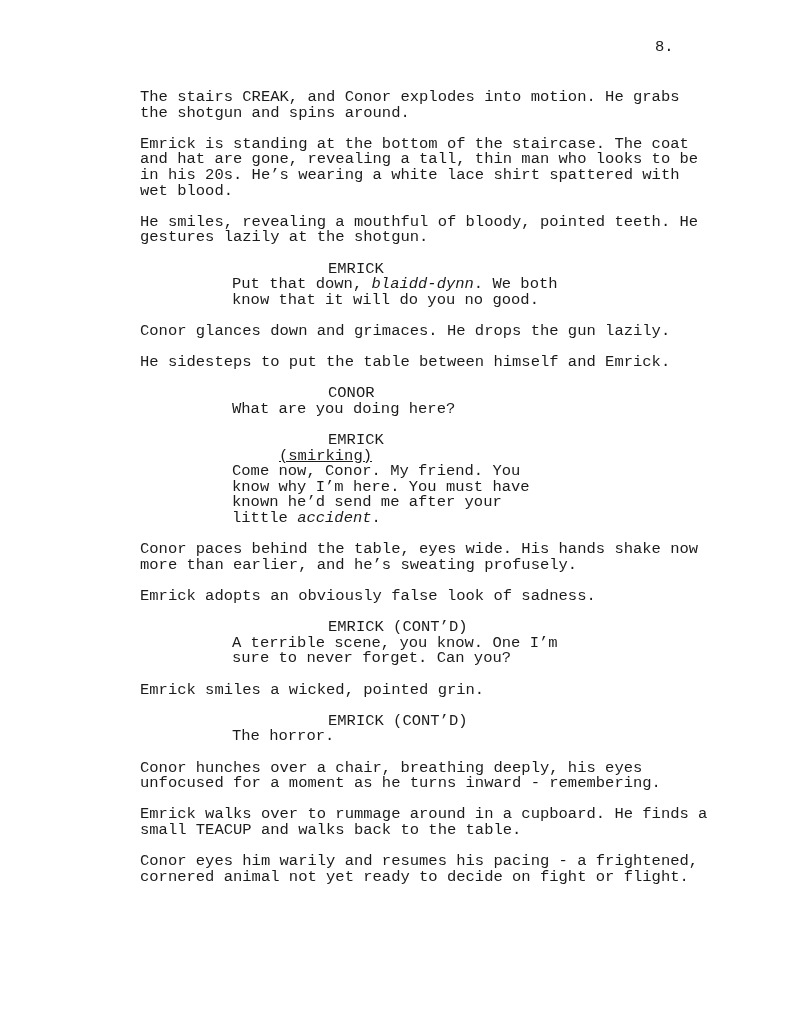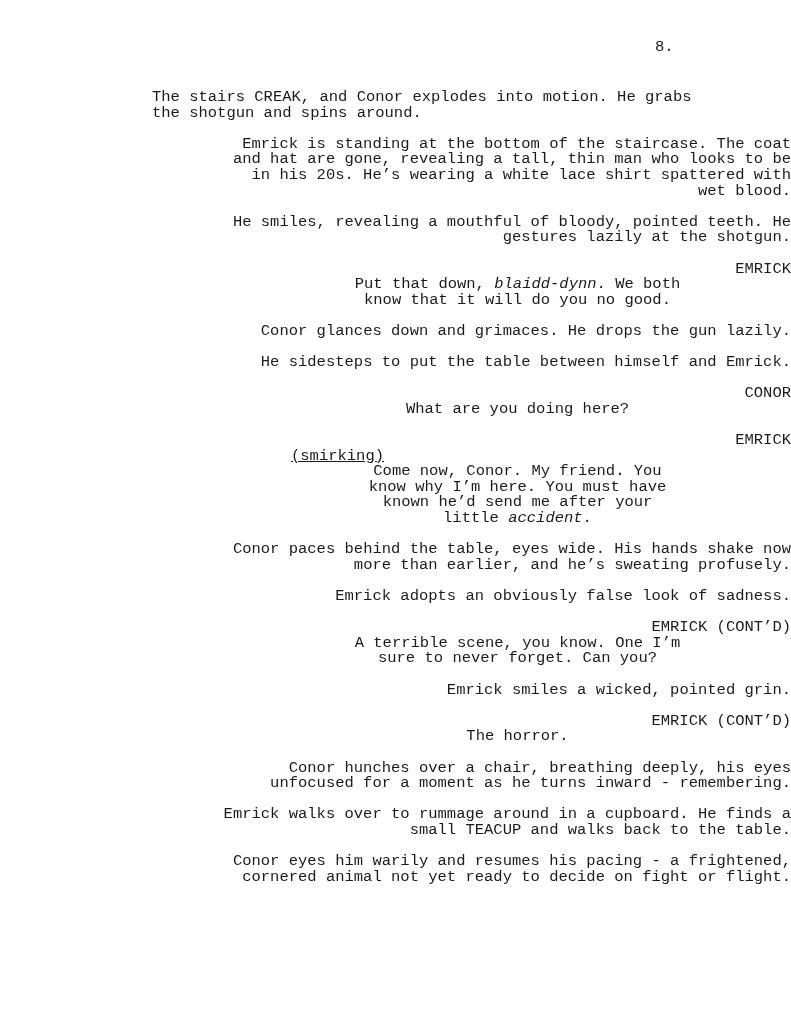--- a/index.html
+++ b/index.html
@@ -23,27 +23,26 @@
     top: 40px;
     left: 655px;
     white-space: pre;
   }
   .content {
     position: absolute;
     top: 90px;
     left: 0;
     right: 0;
     white-space: pre;
-    margin-left: 12px;
   }
   .el { margin: 0; }
-  .el.gap { margin-top: 15.6px; text-align: right; }
+  .el.gap { margin-top: 15.6px; }
   .el .line { height: 15.6px; }
   .action        { margin-left: 140px; }
-  .dialogue      { margin-left: 232px; text-align: center; }
+  .dialogue      { margin-left: 232px; }
   .parenthetical { margin-left: 279px; text-decoration: underline; }
   .character     { margin-left: 328px; }
   em { font-style: italic; }
 </style>
 </head>
 <body>
 
 <div class="page">
   <div class="page-number">8.</div>
   <div class="content"><div class="el action"><div class="line"><span>The stairs CREAK, and Conor explodes into motion. He grabs</span></div><div class="line"><span>the shotgun and spins around.</span></div></div><div class="el action gap"><div class="line"><span>Emrick is standing at the bottom of the staircase. The coat</span></div><div class="line"><span>and hat are gone, revealing a tall, thin man who looks to be</span></div><div class="line"><span>in his 20s. He’s wearing a white lace shirt spattered with</span></div><div class="line"><span>wet blood.</span></div></div><div class="el action gap"><div class="line"><span>He smiles, revealing a mouthful of bloody, pointed teeth. He</span></div><div class="line"><span>gestures lazily at the shotgun.</span></div></div><div class="el character gap"><div class="line"><span>EMRICK</span></div></div><div class="el dialogue"><div class="line"><span>Put that down, </span><em>blaidd-dynn</em><span>. We both</span></div><div class="line"><span>know that it will do you no good.</span></div></div><div class="el action gap"><div class="line"><span>Conor glances down and grimaces. He drops the gun lazily.</span></div></div><div class="el action gap"><div class="line"><span>He sidesteps to put the table between himself and Emrick.</span></div></div><div class="el character gap"><div class="line"><span>CONOR</span></div></div><div class="el dialogue"><div class="line"><span>What are you doing here?</span></div></div><div class="el character gap"><div class="line"><span>EMRICK</span></div></div><div class="el parenthetical"><div class="line"><span>(smirking)</span></div></div><div class="el dialogue"><div class="line"><span>Come now, Conor. My friend. You</span></div><div class="line"><span>know why I’m here. You must have</span></div><div class="line"><span>known he’d send me after your</span></div><div class="line"><span>little </span><em>accident</em><span>.</span></div></div><div class="el action gap"><div class="line"><span>Conor paces behind the table, eyes wide. His hands shake now</span></div><div class="line"><span>more than earlier, and he’s sweating profusely.</span></div></div><div class="el action gap"><div class="line"><span>Emrick adopts an obviously false look of sadness.</span></div></div><div class="el character gap"><div class="line"><span>EMRICK (CONT’D)</span></div></div><div class="el dialogue"><div class="line"><span>A terrible scene, you know. One I’m</span></div><div class="line"><span>sure to never forget. Can you?</span></div></div><div class="el action gap"><div class="line"><span>Emrick smiles a wicked, pointed grin.</span></div></div><div class="el character gap"><div class="line"><span>EMRICK (CONT’D)</span></div></div><div class="el dialogue"><div class="line"><span>The horror.</span></div></div><div class="el action gap"><div class="line"><span>Conor hunches over a chair, breathing deeply, his eyes</span></div><div class="line"><span>unfocused for a moment as he turns inward - remembering.</span></div></div><div class="el action gap"><div class="line"><span>Emrick walks over to rummage around in a cupboard. He finds a</span></div><div class="line"><span>small TEACUP and walks back to the table.</span></div></div><div class="el action gap"><div class="line"><span>Conor eyes him warily and resumes his pacing - a frightened,</span></div><div class="line"><span>cornered animal not yet ready to decide on fight or flight.</span></div></div></div>

